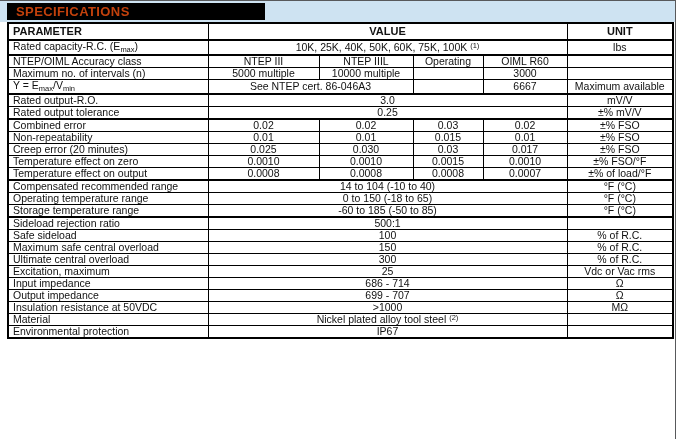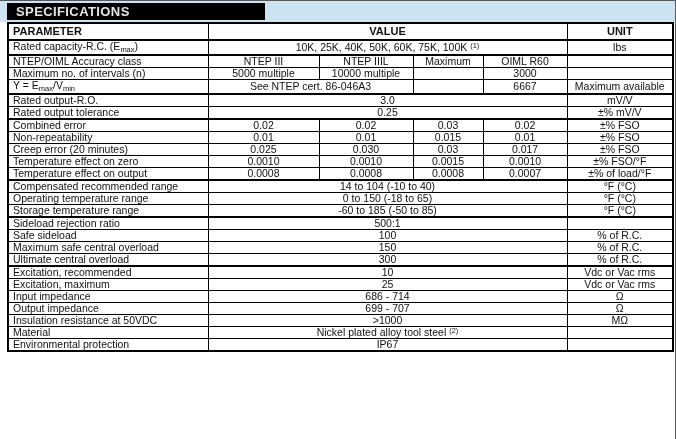--- a/index.html
+++ b/index.html
@@ -8,21 +8,21 @@
     position:relative; width:675px; height:439px; background:#ffffff;
     border-top:1px solid #58595b; border-right:1px solid #58595b;
     overflow:hidden;
   }
   .banner {
     position:absolute; left:0; top:0; width:675px; height:21px;
     background:#cee3f2;
   }
   .title-box {
     position:absolute; left:7px; top:2px; width:258px; height:17px;
-    background:#000000; color:#e5e5e5; box-sizing:border-box;
+    background:#000000; color:#c2410c; box-sizing:border-box;
     font-size:13px; font-weight:bold; line-height:17px;
     padding-left:9px; letter-spacing:0.4px;
   }
   table.spec {
     position:absolute; left:7px; top:21px; width:665px; height:312px;
     border-collapse:collapse; table-layout:fixed;
     border:2px solid #000000;
   }
   .spec th, .spec td {
     border:1px solid #000000; box-sizing:border-box;
@@ -67,21 +67,21 @@
     <tbody id="spec-body">
         <tr>
           <td class="param">Rated capacity-R.C. (E<sub>max</sub>)</td>
           <td class="val" colspan="4">10K, 25K, 40K, 50K, 60K, 75K, 100K <sup>(1)</sup></td>
           <td class="unit">lbs</td>
         </tr>
         <tr class="sec">
           <td class="param">NTEP/OIML Accuracy class</td>
           <td class="val" colspan="1">NTEP III</td>
           <td class="val" colspan="1">NTEP IIIL</td>
-          <td class="val" colspan="1">Maximum</td>
+          <td class="val" colspan="1">Operating</td>
           <td class="val" colspan="1">OIML R60</td>
           <td class="unit"></td>
         </tr>
         <tr>
           <td class="param">Maximum no. of intervals (n)</td>
           <td class="val" colspan="1">5000 multiple</td>
           <td class="val" colspan="1">10000 multiple</td>
           <td class="val" colspan="1"></td>
           <td class="val" colspan="1">3000</td>
           <td class="unit"></td>
@@ -171,25 +171,20 @@
         <tr>
           <td class="param">Maximum safe central overload</td>
           <td class="val" colspan="4">150</td>
           <td class="unit">% of R.C.</td>
         </tr>
         <tr>
           <td class="param">Ultimate central overload</td>
           <td class="val" colspan="4">300</td>
           <td class="unit">% of R.C.</td>
         </tr>
-        <tr class="sec">
-          <td class="param">Excitation, recommended</td>
-          <td class="val" colspan="4">10</td>
-          <td class="unit">Vdc or Vac rms</td>
-        </tr>
         <tr>
           <td class="param">Excitation, maximum</td>
           <td class="val" colspan="4">25</td>
           <td class="unit">Vdc or Vac rms</td>
         </tr>
         <tr>
           <td class="param">Input impedance</td>
           <td class="val" colspan="4">686 - 714</td>
           <td class="unit">Ω</td>
         </tr>

